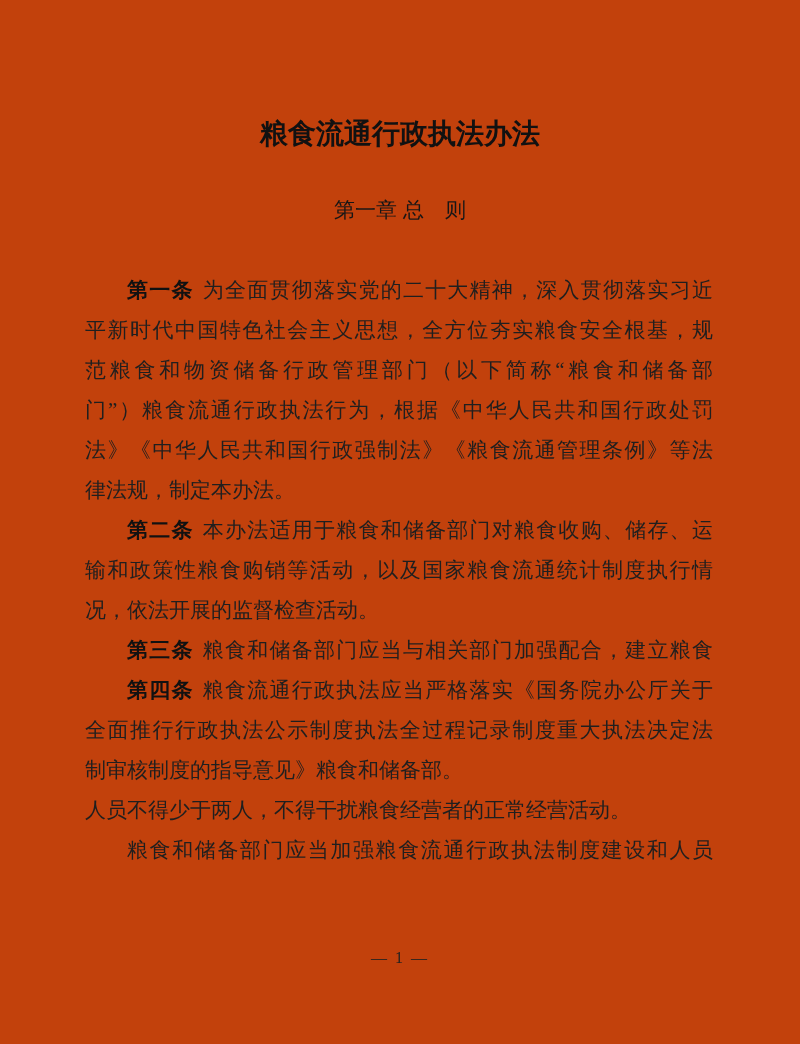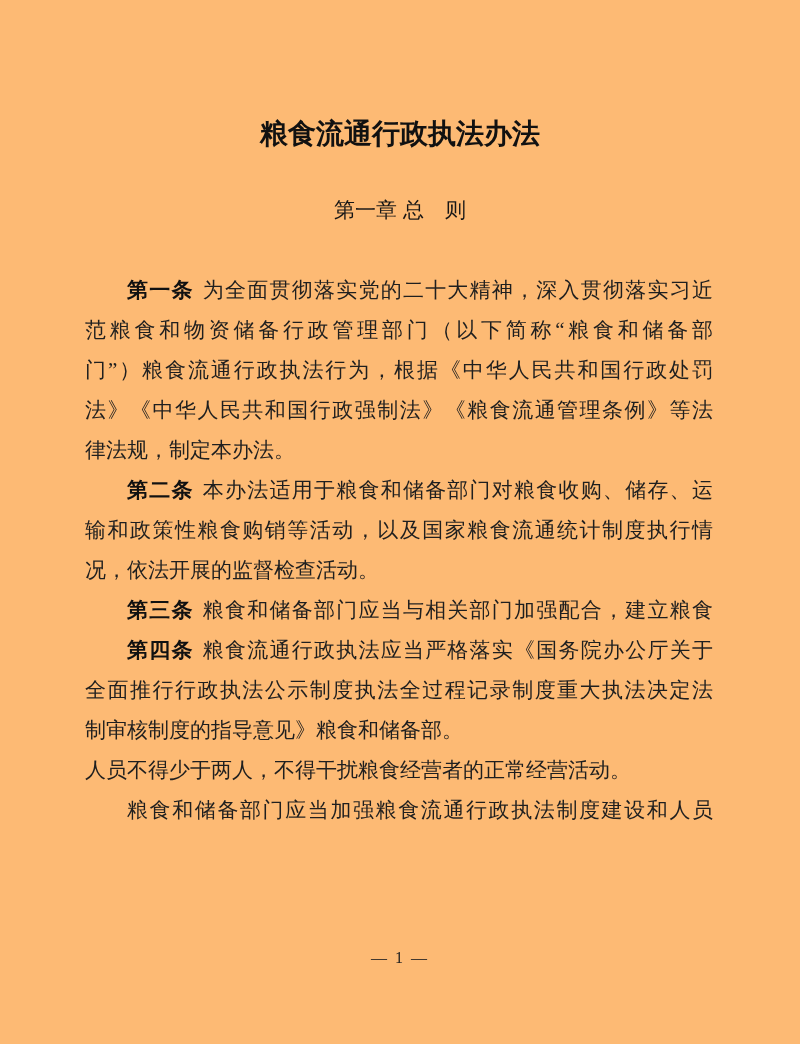--- a/index.html
+++ b/index.html
@@ -3,21 +3,21 @@
 <meta charset="utf-8">
 <style>
   * { margin: 0; padding: 0; box-sizing: border-box; }
   html, body { background: #ffffff; }
   body { font-family: "Liberation Serif", "DejaVu Serif", serif; }
 
   .page {
     position: relative;
     width: 800px;
     height: 1044px;
-    background: #fdba74;
+    background: #c2410c;
     color: #1a1a1a;
     overflow: hidden;
   }
 
   .doc-title {
     position: absolute;
     top: 113px;
     left: 0;
     right: 0;
     text-align: center;
@@ -91,20 +91,21 @@
 <div class="page">
 
   <h1 class="doc-title">粮食流通行政执法办法</h1>
 
   <h2 class="chapter-heading">第一章 总　则</h2>
 
   <div class="body-text">
 
     <div class="line indent"><span class="prefix">第一条</span><span>为全面贯彻落实党的二十大精神，深入贯彻落实习近</span></div>
 
+    <div class="line"><span>平新时代中国特色社会主义思想，全方位夯实粮食安全根基，规</span></div>
 
     <div class="line"><span>范粮食和物资储备行政管理部门（以下简称“粮食和储备部</span></div>
 
     <div class="line"><span>门”）粮食流通行政执法行为，根据《中华人民共和国行政处罚</span></div>
 
     <div class="line"><span>法》《中华人民共和国行政强制法》《粮食流通管理条例》等法</span></div>
 
     <div class="line para-end"><span>律法规，制定本办法。</span></div>
 
     <div class="line indent"><span class="prefix">第二条</span><span>本办法适用于粮食和储备部门对粮食收购、储存、运</span></div>

